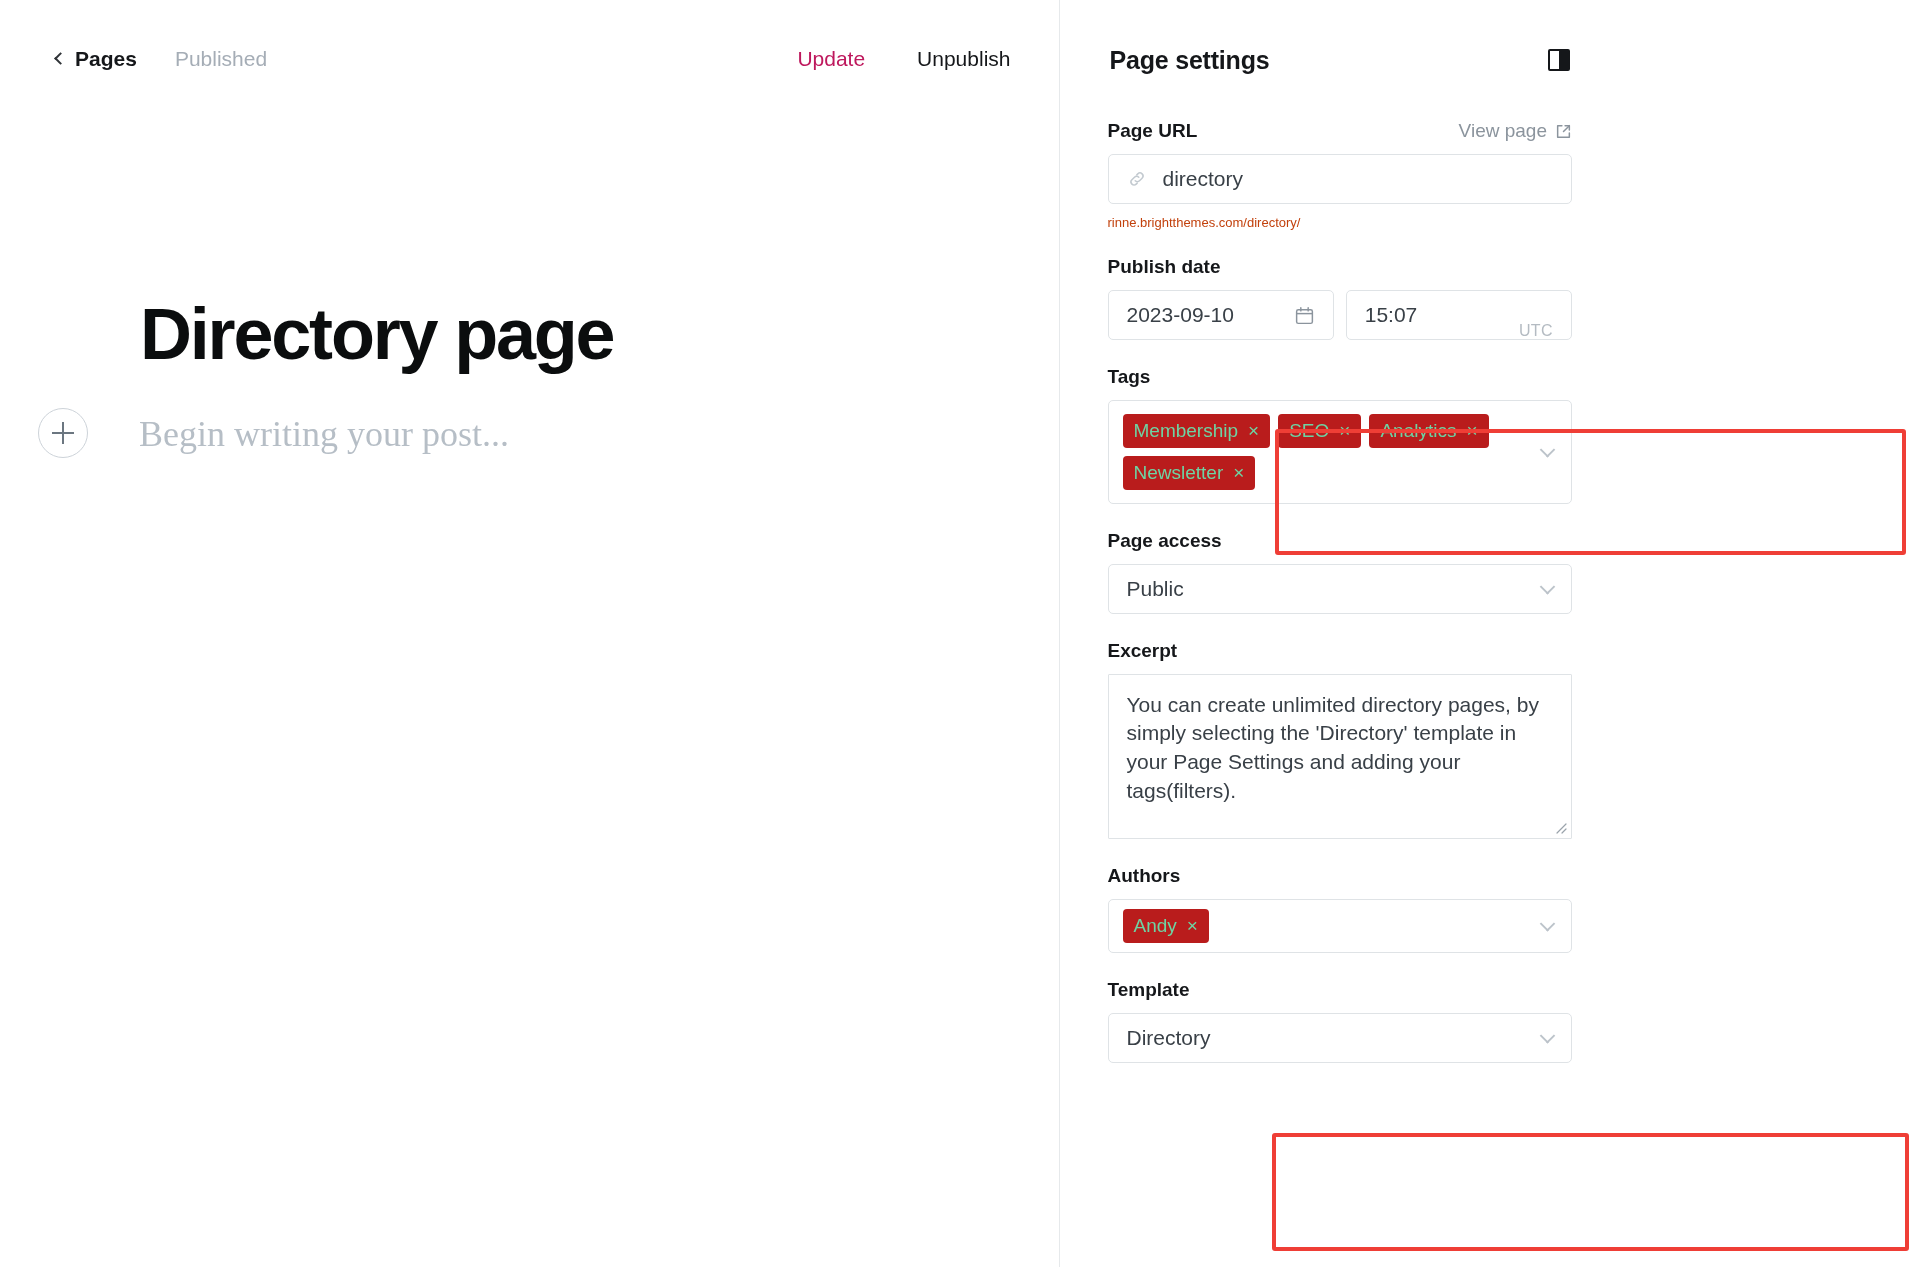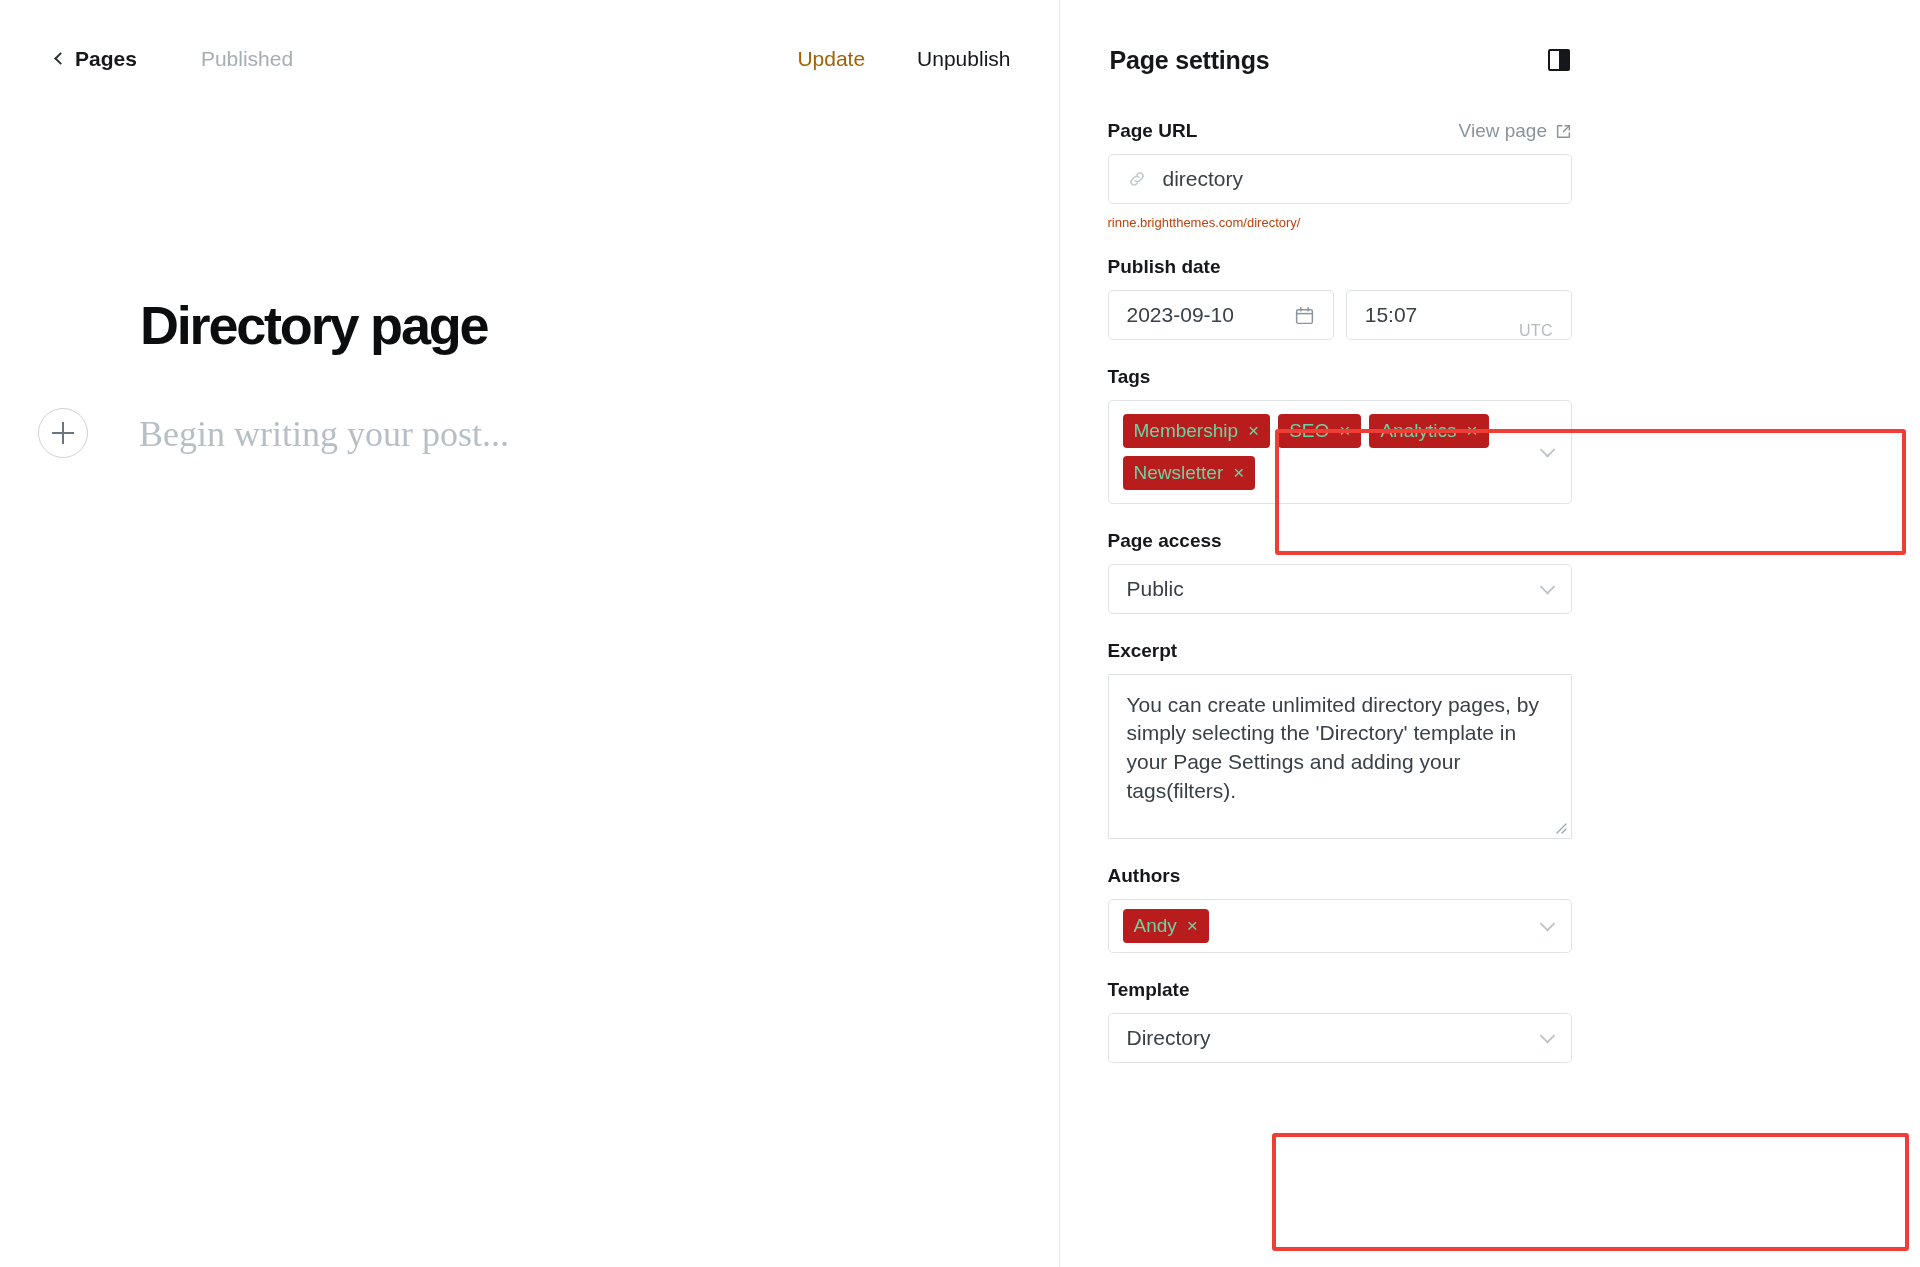--- a/index.html
+++ b/index.html
@@ -35,30 +35,30 @@
     cursor: pointer;
   }
   .chev-left {
     display: inline-block;
     width: 9px; height: 9px;
     border-left: 2px solid #2f3337;
     border-bottom: 2px solid #2f3337;
     transform: rotate(45deg);
     margin-bottom: 1px;
   }
-  .status-pill { font-size: 21px; color: #a5adb6; font-weight: 400; margin-left: 26px; }
+  .status-pill { font-size: 21px; color: #a5adb6; font-weight: 400; }
   .topbar-right { margin-left: auto; display: flex; align-items: center; gap: 52px; }
-  .btn-update { font-size: 21px; color: #a16207; font-weight: 500; cursor: pointer; }
+  .btn-update { font-size: 21px; color: #be185d; font-weight: 500; cursor: pointer; }
   .btn-unpublish { font-size: 21px; color: #15171a; font-weight: 500; cursor: pointer; }
 
   .doc-area { position: absolute; top: 118px; left: 0; right: 0; bottom: 0; }
   .doc-title {
     position: absolute;
     left: 140px; top: 180px;
-    font-size: 54px;
+    font-size: 72px;
     font-weight: 700;
     letter-spacing: -2.2px;
     color: #0b0d0e;
     line-height: 1;
   }
   .add-block-btn {
     position: absolute;
     left: 38px; top: 290px;
     width: 50px; height: 50px;
     border: 1.6px solid #cdd3d9;

